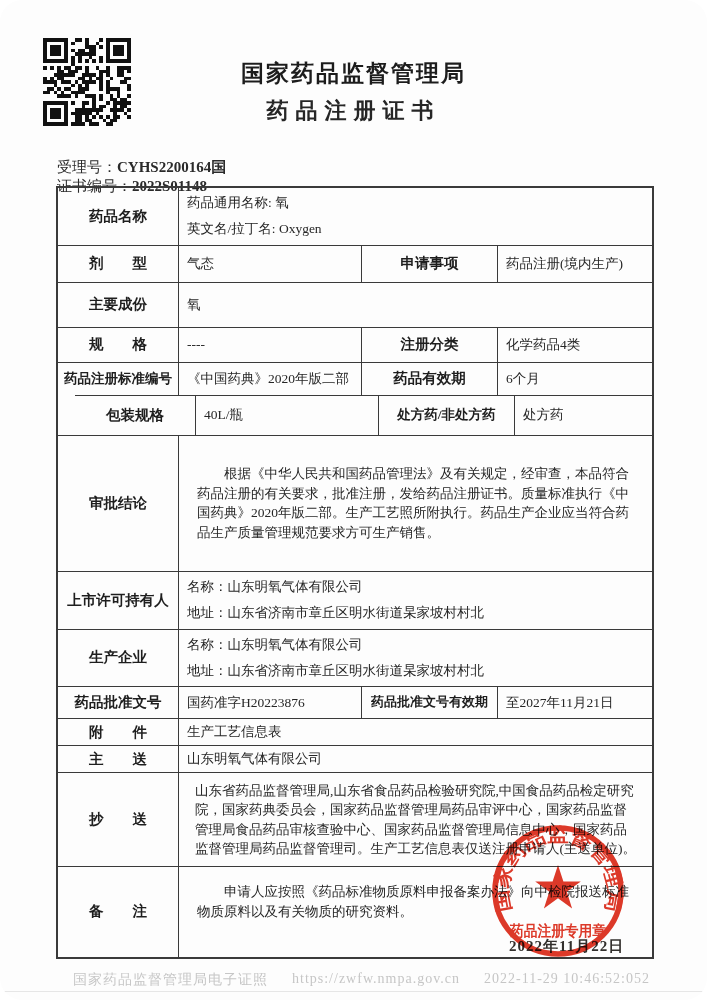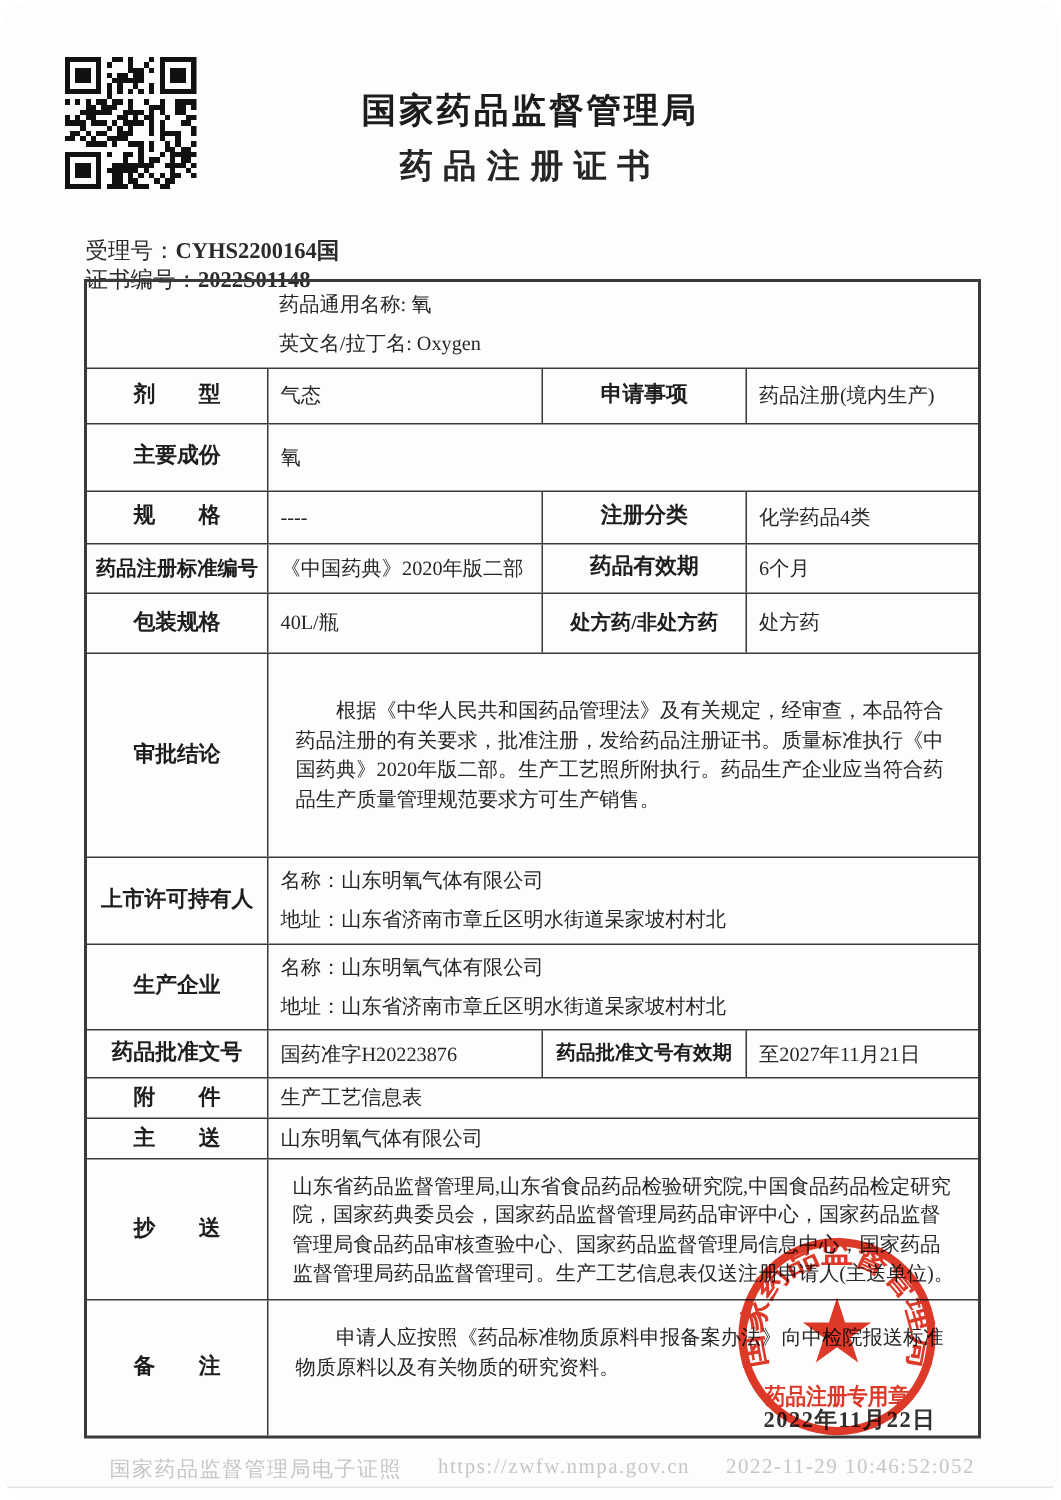--- a/index.html
+++ b/index.html
@@ -21,21 +21,21 @@
   .row{display:grid;grid-template-columns:120px 183px 136px 1fr;border-top:1.4px solid #3a3a3a;}
   .row:first-child{border-top:none;}
   .cell{border-left:1.4px solid #3a3a3a;display:flex;align-items:center;box-sizing:border-box;
         font-size:13.5px;line-height:1.45;padding:2px 8px;color:#262626;}
   .cell:first-child{border-left:none;}
   .lab{justify-content:center;font-weight:bold;font-size:14.5px;text-align:center;padding:2px 2px;
        color:#1e1e1e;}
   .span3{grid-column:2/5;}
   .two-line{flex-direction:column;align-items:flex-start;justify-content:center;line-height:1.95;}
   .r1{min-height:51px;} .r2{min-height:44px;} .r3{min-height:36px;} .r4{min-height:34px;}
-  .r5{min-height:32px;} .r6{min-height:39px;} .r7{min-height:135px;} .r8{min-height:57px;}
+  .r5{min-height:32px;} .r6{min-height:39px;margin-left:17px;} .r7{min-height:135px;} .r8{min-height:57px;}
   .r9{min-height:56px;} .r10{min-height:31px;} .r11{min-height:26px;} .r12{min-height:26px;}
   .r13{min-height:74px;} .r14{min-height:90px;}
   .para{display:block;padding:8px 10px;text-indent:2em;}
   .para-noindent{display:block;padding:6px 8px;text-indent:0;line-height:1.42;}
   
   .seal{position:absolute;left:477px;top:817px;width:162px;height:158px;
         mix-blend-mode:multiply;opacity:.93;}
   .issue-date{position:absolute;left:509px;top:937px;font-size:15px;font-weight:600;
               color:#33302d;letter-spacing:1px;}
   
@@ -367,20 +367,21 @@
   <div class="title">药品注册证书</div>
 
   <div class="meta">
     <span><span>受理号：</span><b>CYHS2200164国</b></span>
     <span><span>证书编号：</span><b>2022S01148</b></span>
   </div>
 
   <div class="tbl">
 
     <div class="row r1">
+      <div class="cell lab">药品名称</div>
       <div class="cell span3 two-line">
         <span>药品通用名称: 氧</span>
         <span>英文名/拉丁名: Oxygen</span>
       </div>
     </div>
 
     <div class="row r3">
       <div class="cell lab">剂　　型</div>
       <div class="cell">气态</div>
       <div class="cell lab">申请事项</div>

